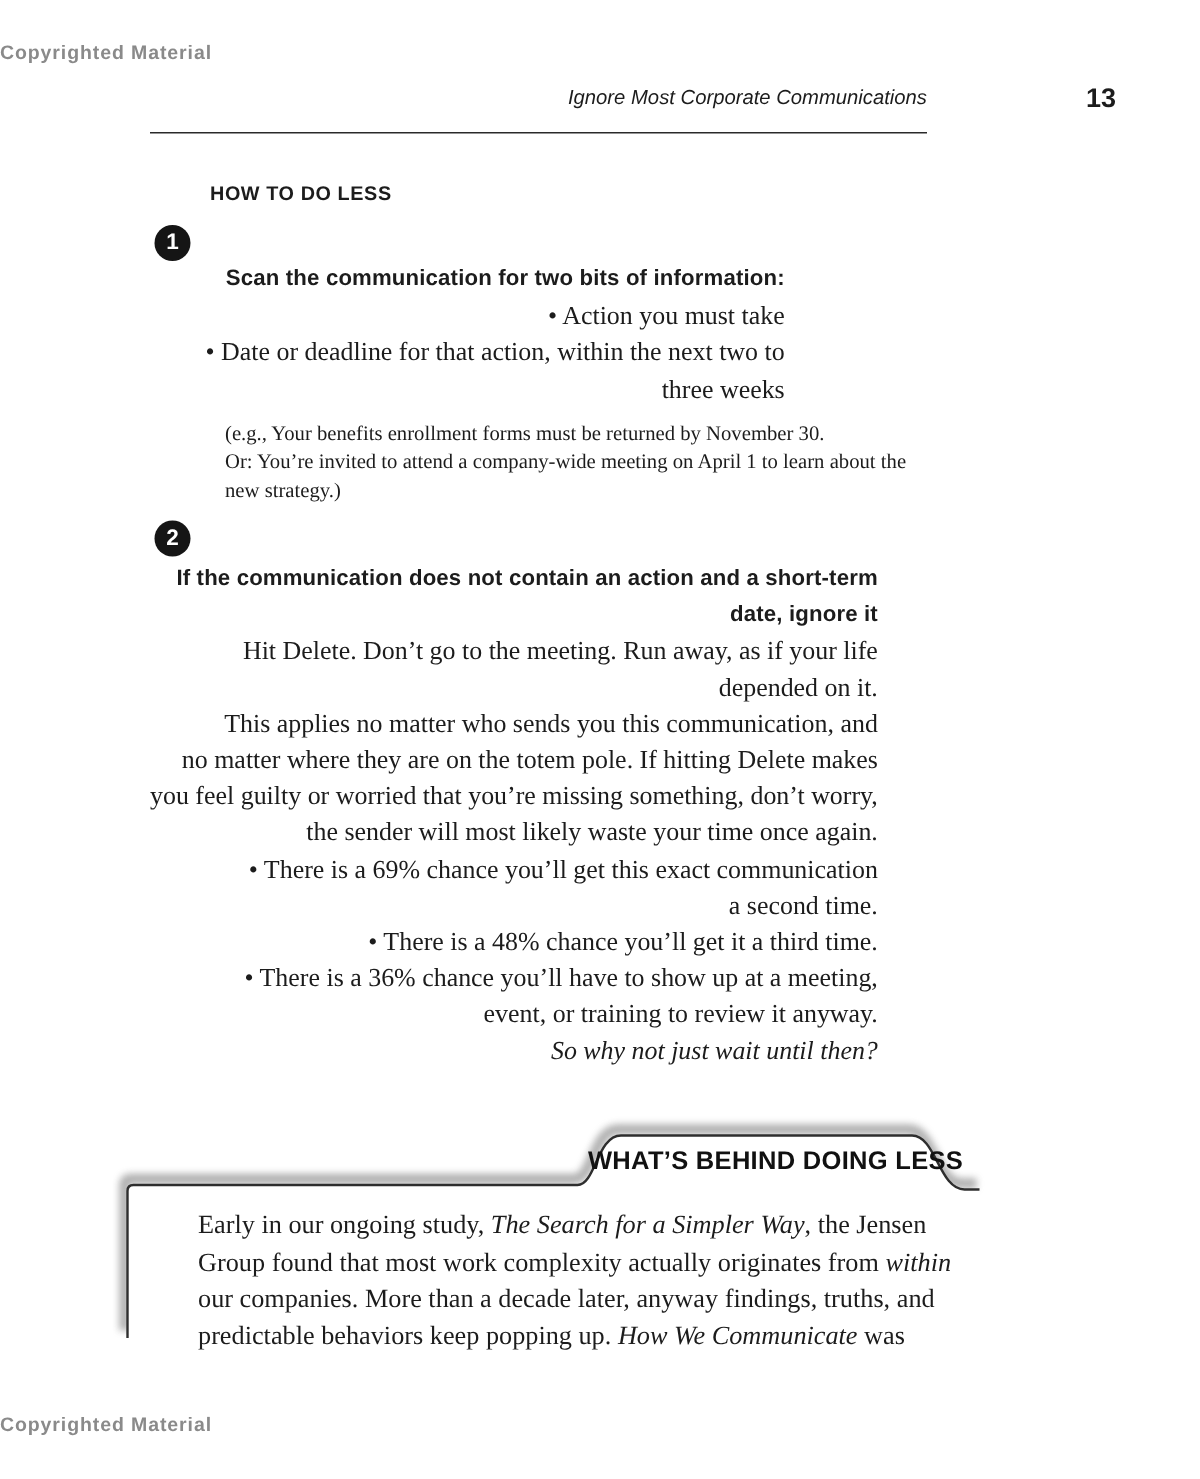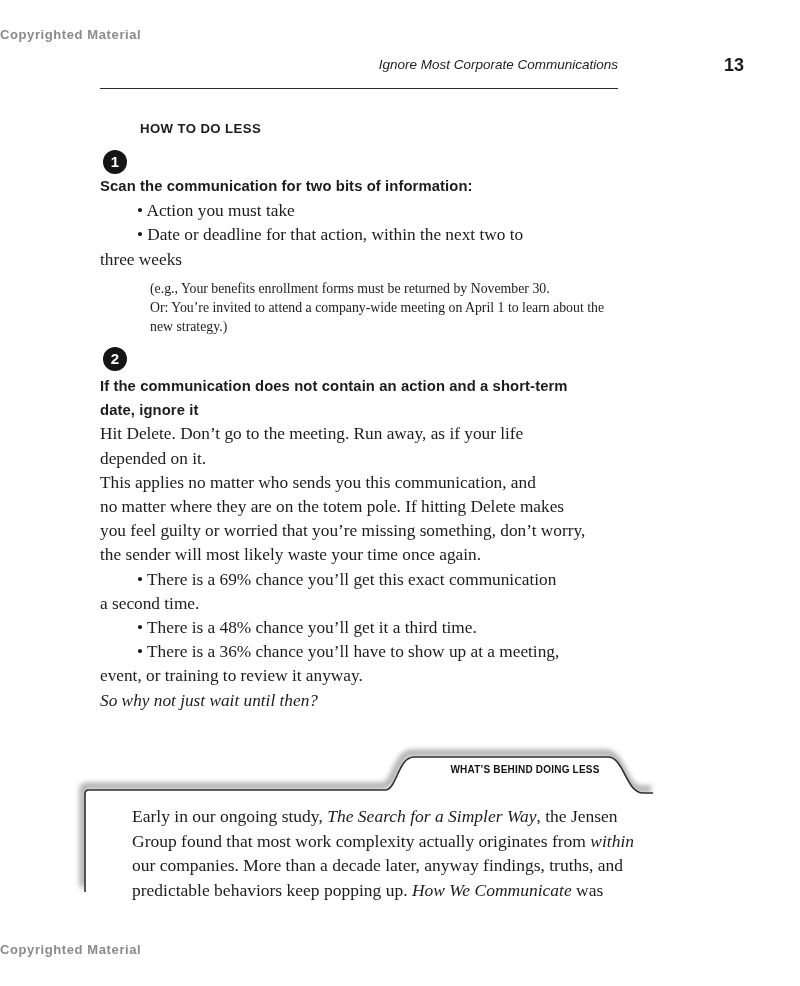--- a/index.html
+++ b/index.html
@@ -48,41 +48,41 @@
   
   .badge{
     position:absolute;left:103px;width:24px;height:24px;border-radius:50%;
     background:#151515;color:#ffffff;text-align:center;line-height:24px;
     font-family:"Liberation Sans", sans-serif;font-weight:bold;font-size:15px;
   }
   .badge1{top:150px;}
   .badge2{top:347px;}
   
   .flow{position:absolute;left:100px;}
-  .flow .ln{line-height:24.2px;font-size:17.3px;white-space:nowrap;}
+  .flow .ln{line-height:24.2px;font-size:17.3px;white-space:nowrap;text-align:right;}
   .flow1{top:174px;}
   .flow1 .ln{line-height:24.5px;}
   .flow2{top:374px;}
   .hb{
     font-family:"Liberation Sans", sans-serif;
     font-weight:bold;font-size:14.8px !important;
     letter-spacing:0.1px;
   }
   .bl{margin-left:37px;}
   .hg{}
   .pi{}
   .em{font-style:italic;}
   .example{position:absolute;left:150px;top:279px;}
   .example .ln{line-height:19px;font-size:13.8px;white-space:nowrap;}
   
   .callout-svg{position:absolute;left:75px;top:735px;}
   .tab-label{
-    position:absolute;left:424px;top:764px;width:202px;text-align:center;
+    position:absolute;left:392px;top:764px;width:202px;text-align:center;
     font-family:"Liberation Sans", sans-serif;
-    font-weight:bold;font-size:10px;letter-spacing:0.2px;
+    font-weight:bold;font-size:17px;letter-spacing:0.2px;
     color:#111111;white-space:nowrap;
   }
   .box-text{position:absolute;left:100px;top:804px;margin-left:32px;}
   .box-text .ln{line-height:24.6px;font-size:17.5px;white-space:nowrap;}
 </style>
 </head>
 <body>
 
 <div class="page">
 

